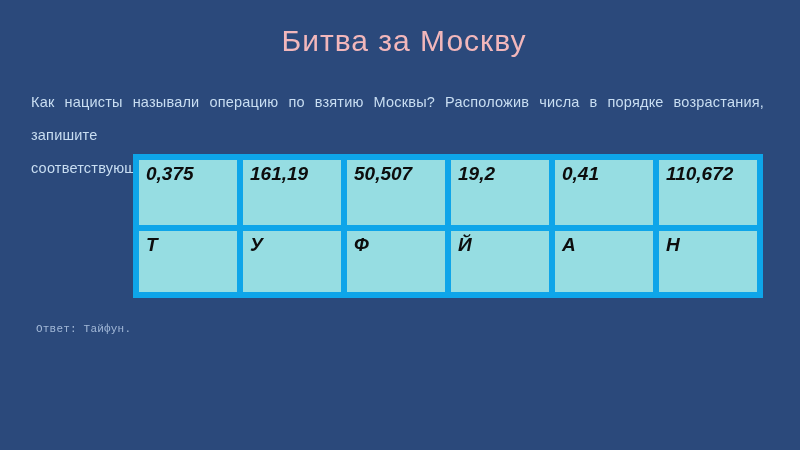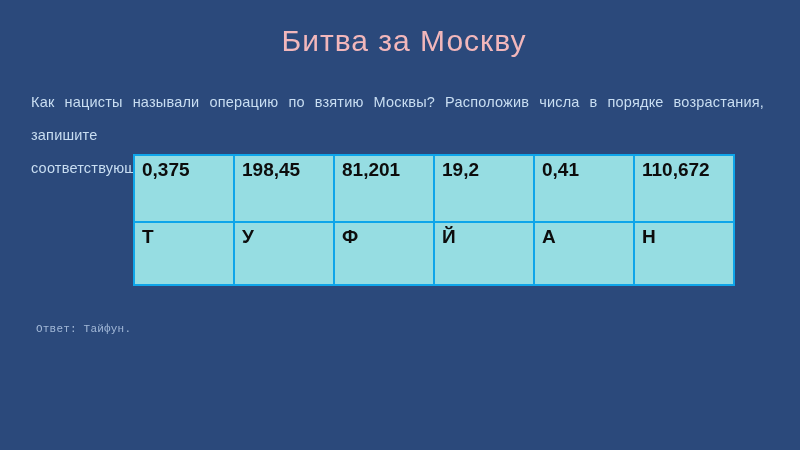--- a/index.html
+++ b/index.html
@@ -53,29 +53,30 @@
     position: absolute;
     left: 133px;
     top: 154px;
     width: 546px;
     border-collapse: collapse;
     table-layout: fixed;
   }
   .answer-table td {
     width: 91px;
     background: #96dde2;
-    border: 2px solid #0ea5e9;
+    border: 6px solid #0ea5e9;
     vertical-align: top;
     padding: 3px 0 0 7px;
     color: #0d0d0d;
     font-size: 19px;
     font-weight: 700;
     font-family: "Liberation Sans", sans-serif;
     overflow: hidden;
     white-space: nowrap;
+    font-style: italic;
   }
   .answer-table tr.number-row td { height: 62px; }
   .answer-table tr.letter-row td  { height: 58px; }
   .answer-note {
     position: absolute;
     left: 36px;
     top: 323px;
     font-size: 11px;
     color: #a3b9d8;
     letter-spacing: 0.2px;
@@ -91,22 +92,22 @@
 
   <div class="question">
     <div class="line1">Как нацисты называли операцию по взятию Москвы? Расположив числа в порядке возрастания, запишите</div>
     <div class="line2">соответствующие буквы и угадайте слово.</div>
   </div>
 
   <table class="answer-table">
     <tbody>
       <tr class="number-row">
         <td>0,375</td>
-        <td>198,45</td>
-        <td>81,201</td>
+        <td>161,19</td>
+        <td>50,507</td>
         <td>19,2</td>
         <td>0,41</td>
         <td>110,672</td>
       </tr>
       <tr class="letter-row">
         <td>Т</td>
         <td>У</td>
         <td>Ф</td>
         <td>Й</td>
         <td>А</td>

